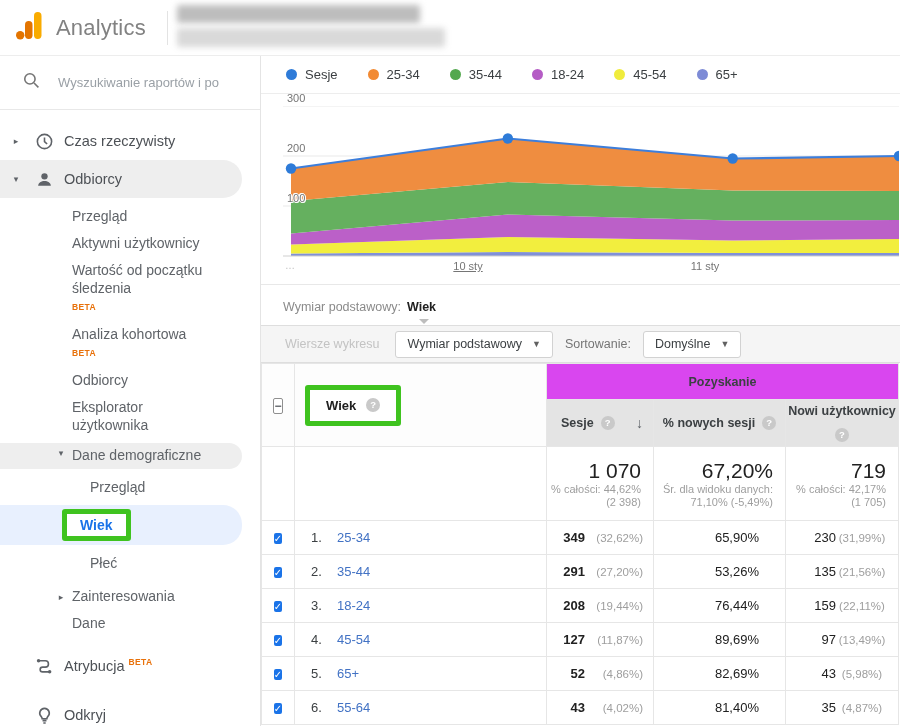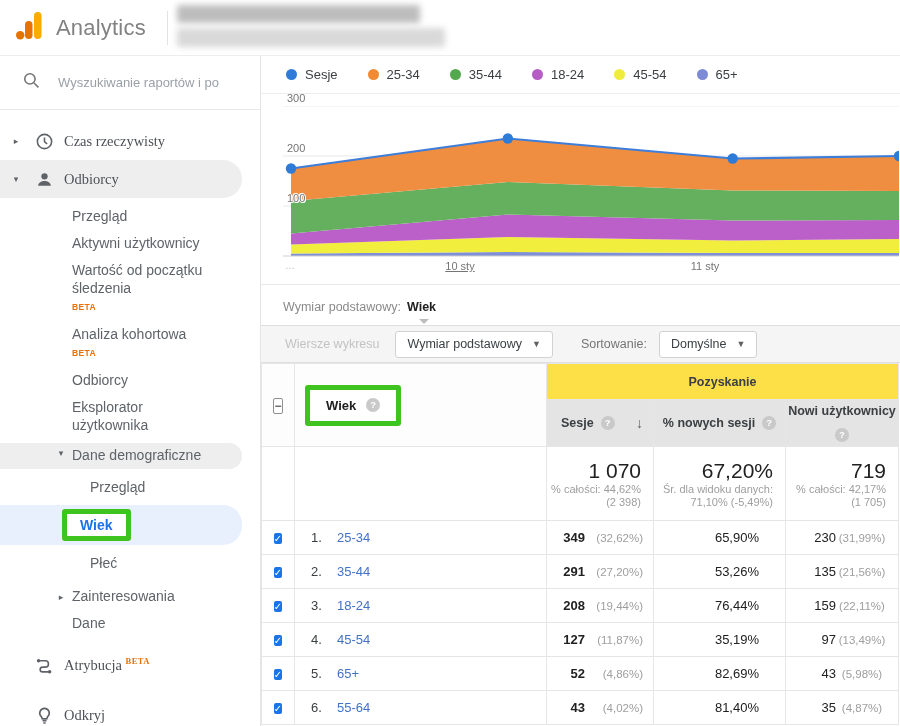--- a/index.html
+++ b/index.html
@@ -19,21 +19,21 @@
   
   .sidebar { overflow:hidden; background:#fff; border-right:1px solid #e4e4e4; }
   .search-row { height:54px; border-bottom:1px solid #e8e8e8; display:flex; align-items:center; gap:15px; padding:0 0 0 22px; }
   .search-input { border:none; outline:none; font-size:13px; color:#3c4043; width:180px; font-family:"Liberation Sans",sans-serif; }
   .search-input::placeholder { color:#9aa0a6; }
   .nav { padding-top:12px; font-size:14px; color:#5f6368; }
   .nav-row { cursor:pointer; }
   .nav-row.d0 { display:flex; align-items:center; min-height:34px; padding-left:8px; margin:2px 0; }
   .arrow { width:16px; font-size:9px; color:#5f6368; text-align:center; flex:none; }
   .nav-icon { width:40px; display:flex; justify-content:center; align-items:center; flex:none; }
-  .d0 .lbl { font-size:14.5px; color:#4d5156;font-family:Liberation Serif, serif; }
+  .d0 .lbl { font-size:14.5px; color:#4d5156; }
   .nav-row.pill-gray.d0 { background:#eeeeee; width:242px; border-radius:0 19px 19px 0; height:38px; }
   .nav-row.d1 { display:block; position:relative; padding-left:72px; margin:9px 0; line-height:18px; }
   .nav-row.d1 .lbl, .nav-row.d2 .lbl { display:inline-block; max-width:132px; vertical-align:top; }
   .nav-row.d1 .arrow { position:absolute; left:53px; top:1px; }
   .nav-row.pill-gray.d1 { background:#eeeeee; width:242px; border-radius:0 19px 19px 0; padding-top:3px; padding-bottom:5px; margin:5px 0; }
   .nav-row.d2 { display:block; padding-left:90px; margin:10px 0; }
   .nav-row.pill-blue { display:flex; align-items:center; background:#e8f0fe; width:242px; border-radius:0 19px 19px 0; height:40px; padding:0 0 0 62px; margin:4px 0; }
   .nav-row.pill-blue .lbl { color:#1a73e8; font-weight:bold; max-width:none; }
   .beta { color:#e8710a; font-weight:bold; font-size:8.5px; letter-spacing:.4px; }
   .beta.block { display:block; margin-top:1px; }
@@ -57,30 +57,30 @@
   .xoverflow { position:absolute; top:166px; left:2px; font-size:10px; color:#c0c0c0; }
 
   .dim-bar { padding:15px 8px 2px 22px; font-size:12.5px; color:#8a8a8a; }
   .dim-value { color:#212121; font-weight:bold; margin-left:6px; position:relative; }
   .dim-value::after { content:""; position:absolute; left:12px; top:19px; border-left:5px solid transparent; border-right:5px solid transparent; border-top:5px solid #bdbdbd; }
 
   .toolbar { margin-top:9px; height:38px; background:#f5f5f5; border-top:1px solid #dedede; border-bottom:1px solid #dedede; display:flex; align-items:center; gap:12px; padding-left:20px; font-size:12.5px; }
   .tb-btn { height:27px; padding:0 11px; background:#fff; border:1px solid #d2d2d2; border-radius:3px; color:#3c4043; display:flex; align-items:center; gap:10px; cursor:pointer; }
   .tb-btn .caret { font-size:9px; color:#616161; }
   .tb-ghost { color:#c3c3c3; background:transparent; border:none; padding:0 4px; }
-  .tb-label { color:#757575;margin-left:16px; }
+  .tb-label { color:#757575; }
 
   
   table { border-collapse:collapse; width:637px; table-layout:fixed; font-size:13px; color:#212121; }
   td, th { border:1px solid #e6e6e6; padding:0; }
   .th-blank, .th-dim { background:#fdfdfd; vertical-align:middle; }
   .th-dim { padding-left:10px; text-align:left; }
   .table-green { padding:8px 16px; }
   .th-dim-label { font-weight:bold; font-size:13px; color:#212121; }
-  .th-group { background:#fde047; text-align:center; font-weight:bold; font-size:12.5px; color:#3c4043; height:36px; }
+  .th-group { background:#d946ef; text-align:center; font-weight:bold; font-size:12.5px; color:#3c4043; height:36px; }
   .th-metric { background:#e4e4e4; height:47px; font-size:12.5px; color:#3c4043; font-weight:bold; vertical-align:middle; }
   .th-sessions-inner { display:flex; align-items:center; gap:7px; padding:0 10px 0 14px; }
   .th-center { display:flex; align-items:center; justify-content:center; gap:7px; }
   .th-col { display:flex; flex-direction:column; align-items:center; gap:10px; }
   .help { width:14px; height:14px; border-radius:50%; background:#c9c9c9; color:#fff; font-size:9.5px; line-height:14px; text-align:center; font-weight:bold; flex:none; cursor:pointer; }
   .sort-arrow { margin-left:auto; font-size:14px; color:#5f6368; cursor:pointer; }
   .minus-btn { width:15px; height:15px; border:1px solid #8f8f8f; border-radius:2px; background:#fff; color:#5f6368; font-size:12px; line-height:12px; text-align:center; margin:0 auto; cursor:pointer; }
 
   .tot-cell { height:74px; vertical-align:middle; text-align:right; padding:0 12px 0 0; background:#fff; }
   .tot-val { font-size:21px; color:#212121; line-height:25px; }
@@ -232,21 +232,21 @@
             <line x1="0" x2="616" y1="150" y2="150" stroke="#cfcfcf"></line>
             <polyline points="8.008,62.5 224.84,32.5 449.68,52.5 616,50" fill="none" stroke="#3d7edb" stroke-width="2.2"></polyline>
             <circle cx="8.008" cy="62.5" r="5.2" fill="#2e7bd8"></circle>
             <circle cx="224.84" cy="32.5" r="5.2" fill="#2e7bd8"></circle>
             <circle cx="449.68" cy="52.5" r="5.2" fill="#2e7bd8"></circle>
             <circle cx="616" cy="50" r="5.2" fill="#2e7bd8"></circle>
           </svg>
           <div class="ytick halo" style="top: 98px;">100</div>
           <div class="ytick" style="top: 48px;">200</div>
           <div class="ytick" style="top: -2px;">300</div>
-          <div class="xtick" style="left: 177px; text-decoration: underline;">10 sty</div>
+          <div class="xtick" style="left: 185px; text-decoration: underline;">10 sty</div>
           <div class="xtick" style="left: 421.96px;">11 sty</div>
           <div class="xoverflow">…</div>
         </div>
     </div>
 
     <div class="dim-bar">
       <span>Wymiar podstawowy:</span><span class="dim-value">Wiek</span>
     </div>
 
     <div class="toolbar">
@@ -345,21 +345,21 @@
             <td class="cb-cell"><span class="checkbox">✓</span></td>
             <td class="lbl-cell"><span class="row-idx">3.</span><a class="age-link">18-24</a></td>
             <td class="num-cell"><span class="num-val">208</span><span class="pct">(19,44%)</span></td>
             <td class="mid-cell">76,44%</td>
             <td class="num-cell"><span>159</span><span class="pct2">(22,11%)</span></td>
           </tr>
           <tr class="data-row">
             <td class="cb-cell"><span class="checkbox">✓</span></td>
             <td class="lbl-cell"><span class="row-idx">4.</span><a class="age-link">45-54</a></td>
             <td class="num-cell"><span class="num-val">127</span><span class="pct">(11,87%)</span></td>
-            <td class="mid-cell">35,19%</td>
+            <td class="mid-cell">89,69%</td>
             <td class="num-cell"><span>97</span><span class="pct2">(13,49%)</span></td>
           </tr>
           <tr class="data-row">
             <td class="cb-cell"><span class="checkbox">✓</span></td>
             <td class="lbl-cell"><span class="row-idx">5.</span><a class="age-link">65+</a></td>
             <td class="num-cell"><span class="num-val">52</span><span class="pct">(4,86%)</span></td>
             <td class="mid-cell">82,69%</td>
             <td class="num-cell"><span>43</span><span class="pct2">(5,98%)</span></td>
           </tr>
           <tr class="data-row">

